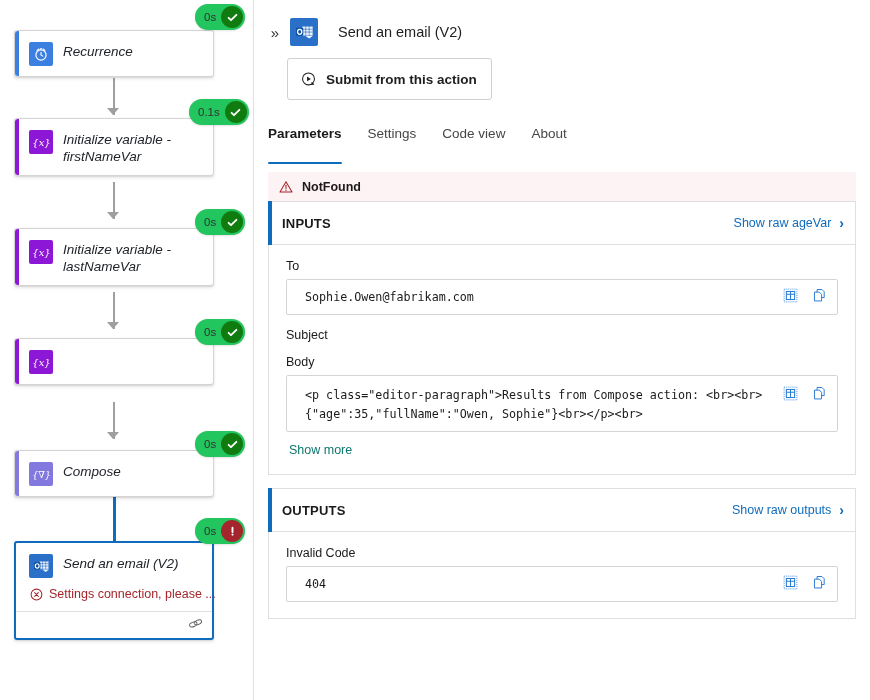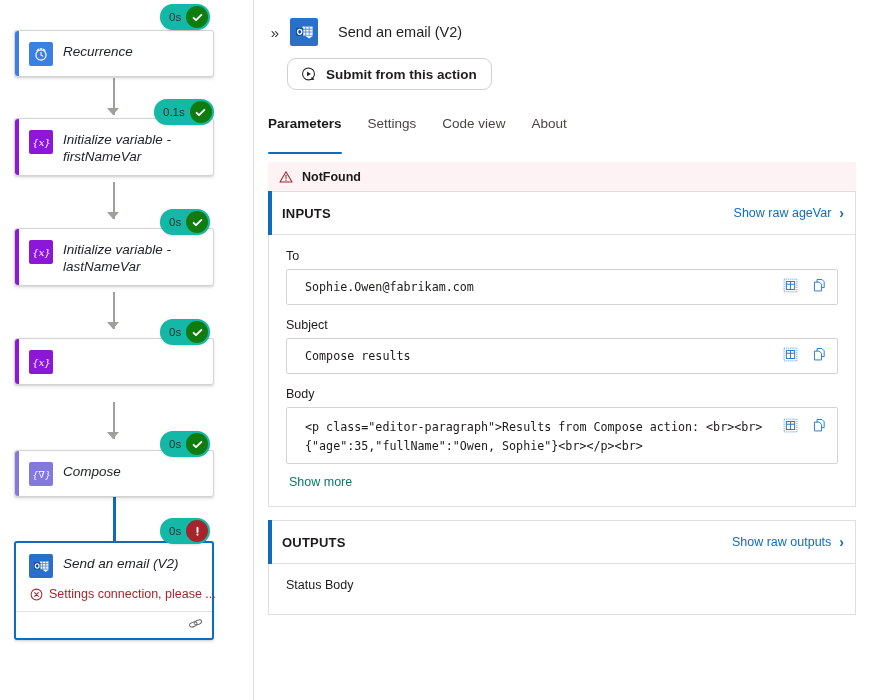--- a/index.html
+++ b/index.html
@@ -53,23 +53,24 @@
   .node-foot{
     border-top:1px solid #e3e1df;height:26px;
     display:flex;align-items:center;justify-content:flex-end;
     padding-right:9px;
   }
 
   
   .pill{
     position:absolute;z-index:5;height:26px;
     display:flex;align-items:center;gap:3px;
-    background:#14b8a6;border-radius:13px;
+    background:#22c55e;border-radius:13px;
     padding:0 2px 0 9px;
     box-shadow:0 0.8px 2.2px rgba(0,0,0,.14),0 0.1px 0.6px rgba(0,0,0,.12);
+    margin-left:35px;
   }
   .pill .dur{font-size:11.5px;color:#323130;font-weight:400;padding-right:2px;}
   .badge{width:22px;height:22px;border-radius:50%;display:flex;align-items:center;justify-content:center;}
   .badge.ok{background:#107c10;}
   .badge.err{background:#a4262c;}
   .badge svg{display:block;}
 
   
   .conn{position:absolute;width:2px;background:#a19f9d;left:113px;}
   .conn.sel{background:#0f6cbd;width:3px;left:113px;}
@@ -88,22 +89,22 @@
   }
   .head-ico{
     width:28px;height:28px;border-radius:2px;background:#2a70c9;
     display:flex;align-items:center;justify-content:center;flex:0 0 28px;
   }
   .head-title{font-size:14.5px;color:#201f1e;margin-left:20px;font-weight:400;}
 
   .resubmit-wrap{padding:12px 0 0 33px;}
   .resubmit{
     display:inline-flex;align-items:center;gap:9px;
-    height:32px;padding:0 14px 0 12px;
-    background:#ffffff;border:1px solid #d2d0ce;border-radius:9px;
+    height:42px;padding:0 14px 0 12px;
+    background:#ffffff;border:1px solid #d2d0ce;border-radius:3px;
     font-size:13.5px;color:#201f1e;font-weight:600;cursor:pointer;
     box-sizing:border-box;
   }
 
   .tabs{display:flex;gap:26px;padding:26px 0 0 14px;height:38px;}
   .tab{
     font-size:13.5px;color:#484644;padding-bottom:9px;position:relative;cursor:pointer;
   }
   .tab.active{color:#1a1a1a;font-weight:700;}
   .tab.active:after{
@@ -393,38 +394,20 @@
                     <path d="M5.4 1.6h5.2l2.4 2.4v6.2H5.4z" fill="none" stroke="#2b7cd3" stroke-width="1.05" stroke-linejoin="round"></path>
                     <path d="M2.6 4.4h5.2l2.4 2.4v7H2.6z" fill="#fff" stroke="#2b7cd3" stroke-width="1.05" stroke-linejoin="round"></path>
                   </svg>
                 </span>
               </div>
             </div>
           </div>
 
           <div class="field">
             <div class="field-label">Subject</div>
-            <div class="field-box">
-              <div class="field-val">Compose results</div>
-              <div class="field-acts">
-                <span class="act">
-                  <svg width="15" height="15" viewBox="0 0 16 16">
-                    <rect x="1.2" y="1.2" width="13.6" height="13.6" fill="none" stroke="#4a90e2" stroke-width="1" stroke-dasharray="1.1 1.1"></rect>
-                    <rect x="3.6" y="3.7" width="8.8" height="8.6" fill="none" stroke="#2b7cd3" stroke-width="1.1"></rect>
-                    <path d="M3.6 6.6h8.8M8 3.7v8.6" stroke="#2b7cd3" stroke-width="1.1"></path>
-                  </svg>
-                </span>
-                <span class="act">
-                  <svg width="15" height="15" viewBox="0 0 16 16">
-                    <path d="M5.4 1.6h5.2l2.4 2.4v6.2H5.4z" fill="none" stroke="#2b7cd3" stroke-width="1.05" stroke-linejoin="round"></path>
-                    <path d="M2.6 4.4h5.2l2.4 2.4v7H2.6z" fill="#fff" stroke="#2b7cd3" stroke-width="1.05" stroke-linejoin="round"></path>
-                  </svg>
-                </span>
-              </div>
-            </div>
           </div>
 
           <div class="field">
             <div class="field-label">Body</div>
             <div class="field-box" style="min-height:55px;padding-top:9px;">
               <div class="field-val">&lt;p class="editor-paragraph"&gt;Results from Compose action: &lt;br&gt;&lt;br&gt;{"age":35,"fullName":"Owen, Sophie"}&lt;br&gt;&lt;/p&gt;&lt;br&gt;</div>
               <div class="field-acts">
                 <span class="act">
                   <svg width="15" height="15" viewBox="0 0 16 16">
                     <rect x="1.2" y="1.2" width="13.6" height="13.6" fill="none" stroke="#4a90e2" stroke-width="1" stroke-dasharray="1.1 1.1"></rect>
@@ -451,20 +434,38 @@
       <div class="card">
         <div class="card-head">
           <h3>OUTPUTS</h3>
           <span class="raw-link">
             <span>Show raw outputs</span>
             <span class="cv">›</span>
           </span>
         </div>
         <div class="card-inner">
           <div class="field">
-            <div class="field-label">Status Body</div>
+            <div class="field-label">Invalid Code</div>
+            <div class="field-box">
+              <div class="field-val">404</div>
+              <div class="field-acts">
+                <span class="act">
+                  <svg width="15" height="15" viewBox="0 0 16 16">
+                    <rect x="1.2" y="1.2" width="13.6" height="13.6" fill="none" stroke="#4a90e2" stroke-width="1" stroke-dasharray="1.1 1.1"></rect>
+                    <rect x="3.6" y="3.7" width="8.8" height="8.6" fill="none" stroke="#2b7cd3" stroke-width="1.1"></rect>
+                    <path d="M3.6 6.6h8.8M8 3.7v8.6" stroke="#2b7cd3" stroke-width="1.1"></path>
+                  </svg>
+                </span>
+                <span class="act">
+                  <svg width="15" height="15" viewBox="0 0 16 16">
+                    <path d="M5.4 1.6h5.2l2.4 2.4v6.2H5.4z" fill="none" stroke="#2b7cd3" stroke-width="1.05" stroke-linejoin="round"></path>
+                    <path d="M2.6 4.4h5.2l2.4 2.4v7H2.6z" fill="#fff" stroke="#2b7cd3" stroke-width="1.05" stroke-linejoin="round"></path>
+                  </svg>
+                </span>
+              </div>
+            </div>
           </div>
         </div>
       </div>
 
     </div>
   </div>
 </div>
 
 </body></html>

